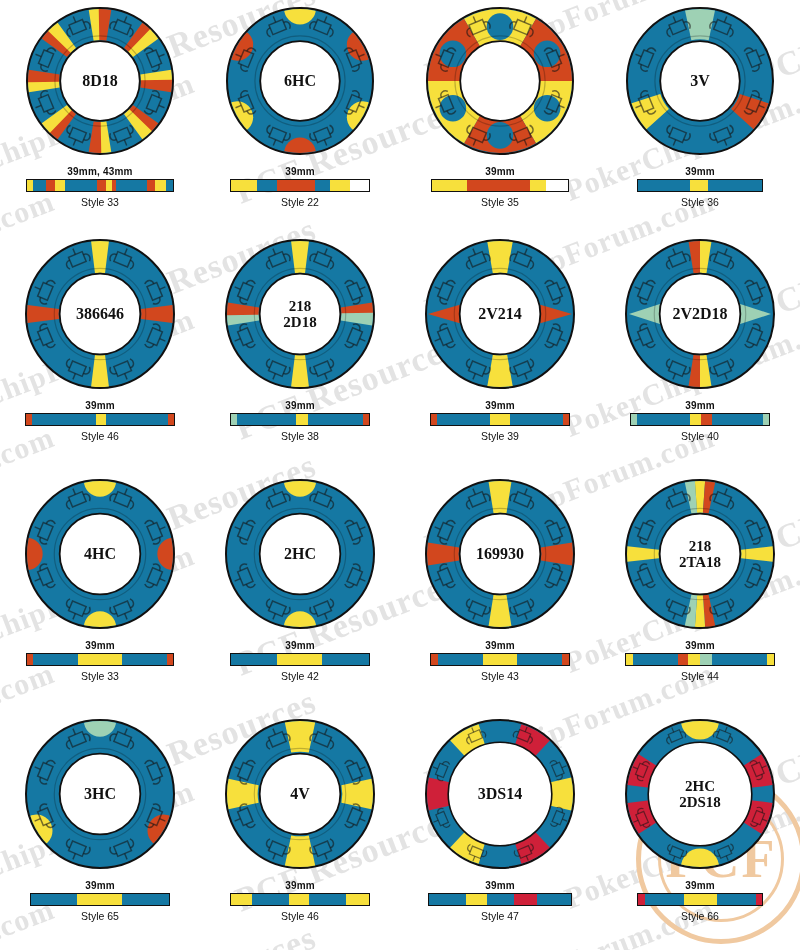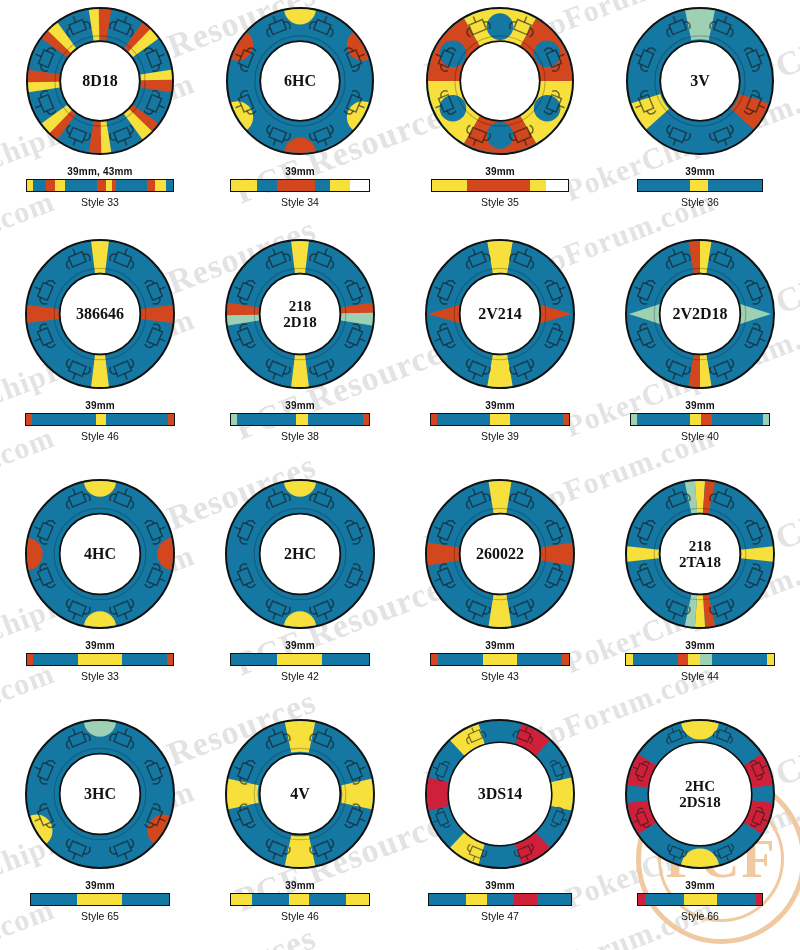--- a/index.html
+++ b/index.html
@@ -333,21 +333,21 @@
       <div class="edge-block">
         <div class="edge-size">39mm</div>
         <div class="edge-bar" style="width: 140px;">
           <span style="width: 19%; background: rgb(247, 224, 60);"></span>
           <span style="width: 14%; background: rgb(21, 120, 163);"></span>
           <span style="width: 28%; background: rgb(210, 71, 30);"></span>
           <span style="width: 11%; background: rgb(21, 120, 163);"></span>
           <span style="width: 14%; background: rgb(247, 224, 60);"></span>
           <span style="width: 14%; background: rgb(255, 255, 255);"></span>
         </div>
-        <div class="style-label">Style 34</div>
+        <div class="style-label">Style 22</div>
       </div>
     </div>
     <div class="cell">
       <div class="chip-wrap">
         <svg width="150" height="150" viewBox="0 0 150 150" class="chip">
           <circle cx="75" cy="75" r="73" fill="#1578a3" stroke="#111111" stroke-width="2"></circle>
           <g>
             <path d="M39.000000000000014,12.646170927520416 A72,72 0 0 1 111,12.646170927520423 L94.39250000000001,41.411204714220545 A38.785000000000004,38.785000000000004 0 0 0 55.6075,41.41120471422054 Z" fill="#f7e03c"></path>
             <circle cx="75" cy="20.6075" r="13.286" fill="#1578a3"></circle>
             <path d="M111,12.646170927520423 A72,72 0 0 1 147,75 L113.785,75 A38.785000000000004,38.785000000000004 0 0 0 94.39250000000001,41.411204714220545 Z" fill="#d2471e"></path>
@@ -1047,21 +1047,21 @@
           <g transform="translate(53.3508045187857,21.320005092412977) rotate(337.5) scale(1.0521874999999998)">
             <path d="M -7,-5 L 7,-5 L 7,5 L -7,5 Z" fill="none" stroke="rgba(20,20,20,.58)" stroke-width="1.4"></path>
             <path d="M -7,-2 C -12,-2 -13,3 -10,6" fill="none" stroke="rgba(20,20,20,.58)" stroke-width="1.4"></path>
             <path d="M 7,-2 C 12,-2 13,3 10,6" fill="none" stroke="rgba(20,20,20,.58)" stroke-width="1.4"></path>
             <path d="M 0,-5 L 0,-11" fill="none" stroke="rgba(20,20,20,.58)" stroke-width="1.4"></path>
           </g>
           <circle cx="76" cy="76" r="45.717200000000005" fill="none" stroke="rgba(0,0,0,.22)" stroke-width="1.2"></circle>
           <circle cx="76" cy="76" r="40.330000000000005" fill="#ffffff" stroke="#111111" stroke-width="1.8"></circle>
         </svg>
         <div class="chip-label one-line">
-          <div>260022</div>
+          <div>169930</div>
         </div>
       </div>
       <div class="edge-block">
         <div class="edge-size">39mm</div>
         <div class="edge-bar" style="width: 140px;">
           <span style="width: 5%; background: rgb(210, 71, 30);"></span>
           <span style="width: 33%; background: rgb(21, 120, 163);"></span>
           <span style="width: 24%; background: rgb(247, 224, 60);"></span>
           <span style="width: 33%; background: rgb(21, 120, 163);"></span>
           <span style="width: 5%; background: rgb(210, 71, 30);"></span>

